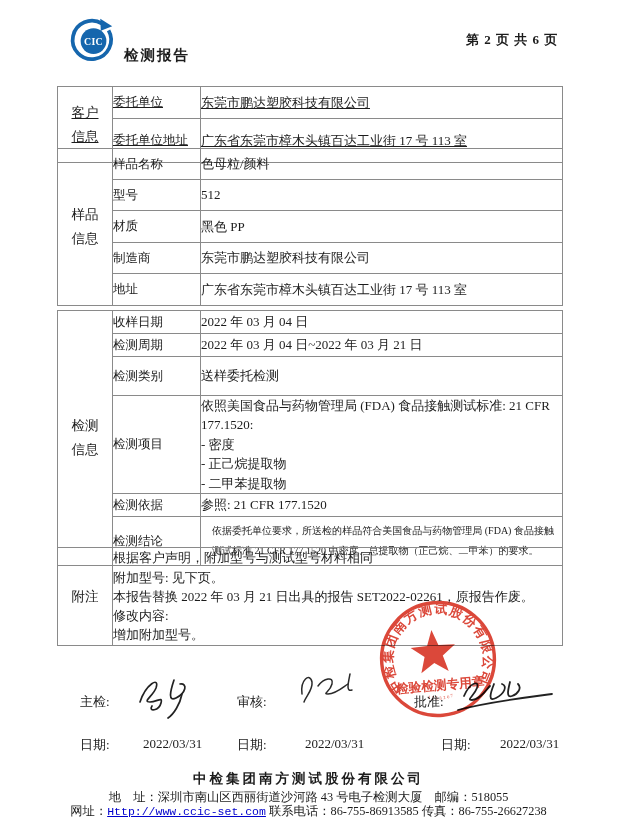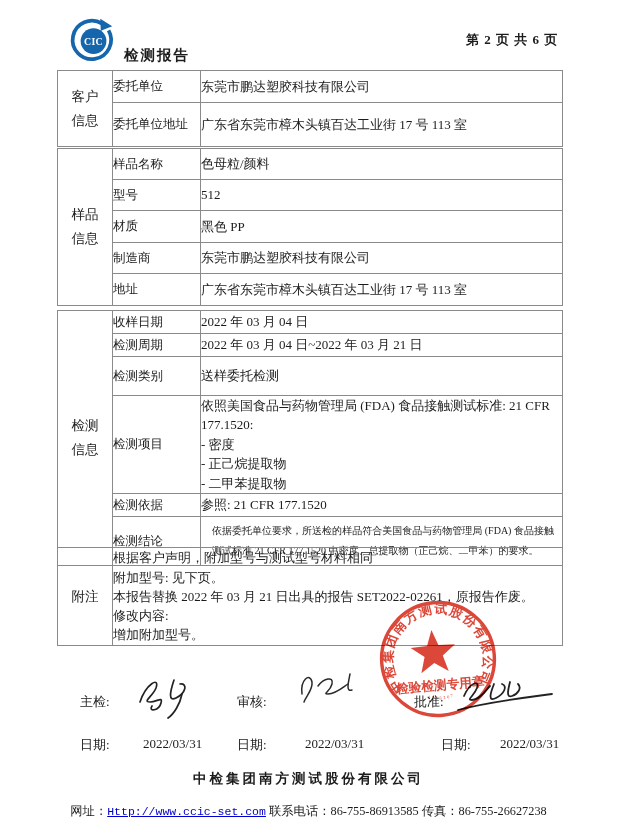--- a/index.html
+++ b/index.html
@@ -10,21 +10,21 @@
   .hdr-title{position:absolute;left:124px;top:30px;font-size:14.5px;font-weight:bold;letter-spacing:2px;margin-top:16px;}
   .hdr-no{position:absolute;left:236px;top:31px;font-size:13px;font-weight:bold;}
   .hdr-page{position:absolute;left:466px;top:31px;font-size:13px;font-weight:bold;letter-spacing:1px;}
   
   table.rep{position:absolute;left:57px;width:505px;border-collapse:collapse;table-layout:fixed;}
   table.rep td{border:1px solid #8a8a8a;vertical-align:middle;padding:0;}
   td.c1{text-align:center;}
   td.c1 .glabel{width:30px;margin:0 auto;word-break:break-all;line-height:24px;font-size:13.5px;}
   td.c2{padding-left:7px;font-size:12.5px;}
   td.c3{padding-left:11px;font-size:13px;}
-  .tblA{top:70px;} .tblB{top:148px;} .tblC{top:310px;} .tblD{top:547px;}
+  .tblA{top:86px;text-decoration:underline;} .tblB{top:148px;} .tblC{top:310px;} .tblD{top:547px;}
   .cell-lines{padding:6px 6px 5px 11px;}
   .cell-lines .ln{line-height:19.4px;white-space:nowrap;font-size:13px;}
   .concl{display:block;line-height:20px;padding:4px 8px 4px 11px;text-align:justify;font-size:10px;}
   .notes-cell{padding:4px 6px 4px 6px;}
   .notes-cell .ln{line-height:19.2px;white-space:nowrap;font-size:13px;}
   
   .sig-label{position:absolute;font-size:13px;}
   .sig-svg{position:absolute;}
   .date-label{position:absolute;top:736px;font-size:13px;}
   .date-val{position:absolute;top:736px;font-size:13px;}
@@ -215,18 +215,19 @@
         <textPath href="#ringArc" startOffset="50%" text-anchor="middle">中检集团南方测试股份有限公司</textPath>
       </text>
       <text x="60" y="92" text-anchor="middle" font-size="12.5" font-weight="bold" fill="#d93a2b" font-family="Liberation Serif, serif">检验检测专用章</text>
       <text font-size="4.6" fill="#d93a2b" letter-spacing="1.6" font-family="Liberation Serif, serif">
         <textPath href="#numArc" startOffset="50%" text-anchor="middle">1253207</textPath>
       </text>
     </g>
   </svg>
 
   <div class="ft1">中检集团南方测试股份有限公司</div>
+  <div class="ft2">地　址：深圳市南山区西丽街道沙河路 43 号电子检测大厦　邮编：518055</div>
   <div class="ft3">
     <span>网址：</span><a class="url" href="#">Http://www.ccic-set.com</a>
     <span>联系电话：86-755-86913585 传真：86-755-26627238</span>
   </div>
 
 </div>
 
 </body></html>

